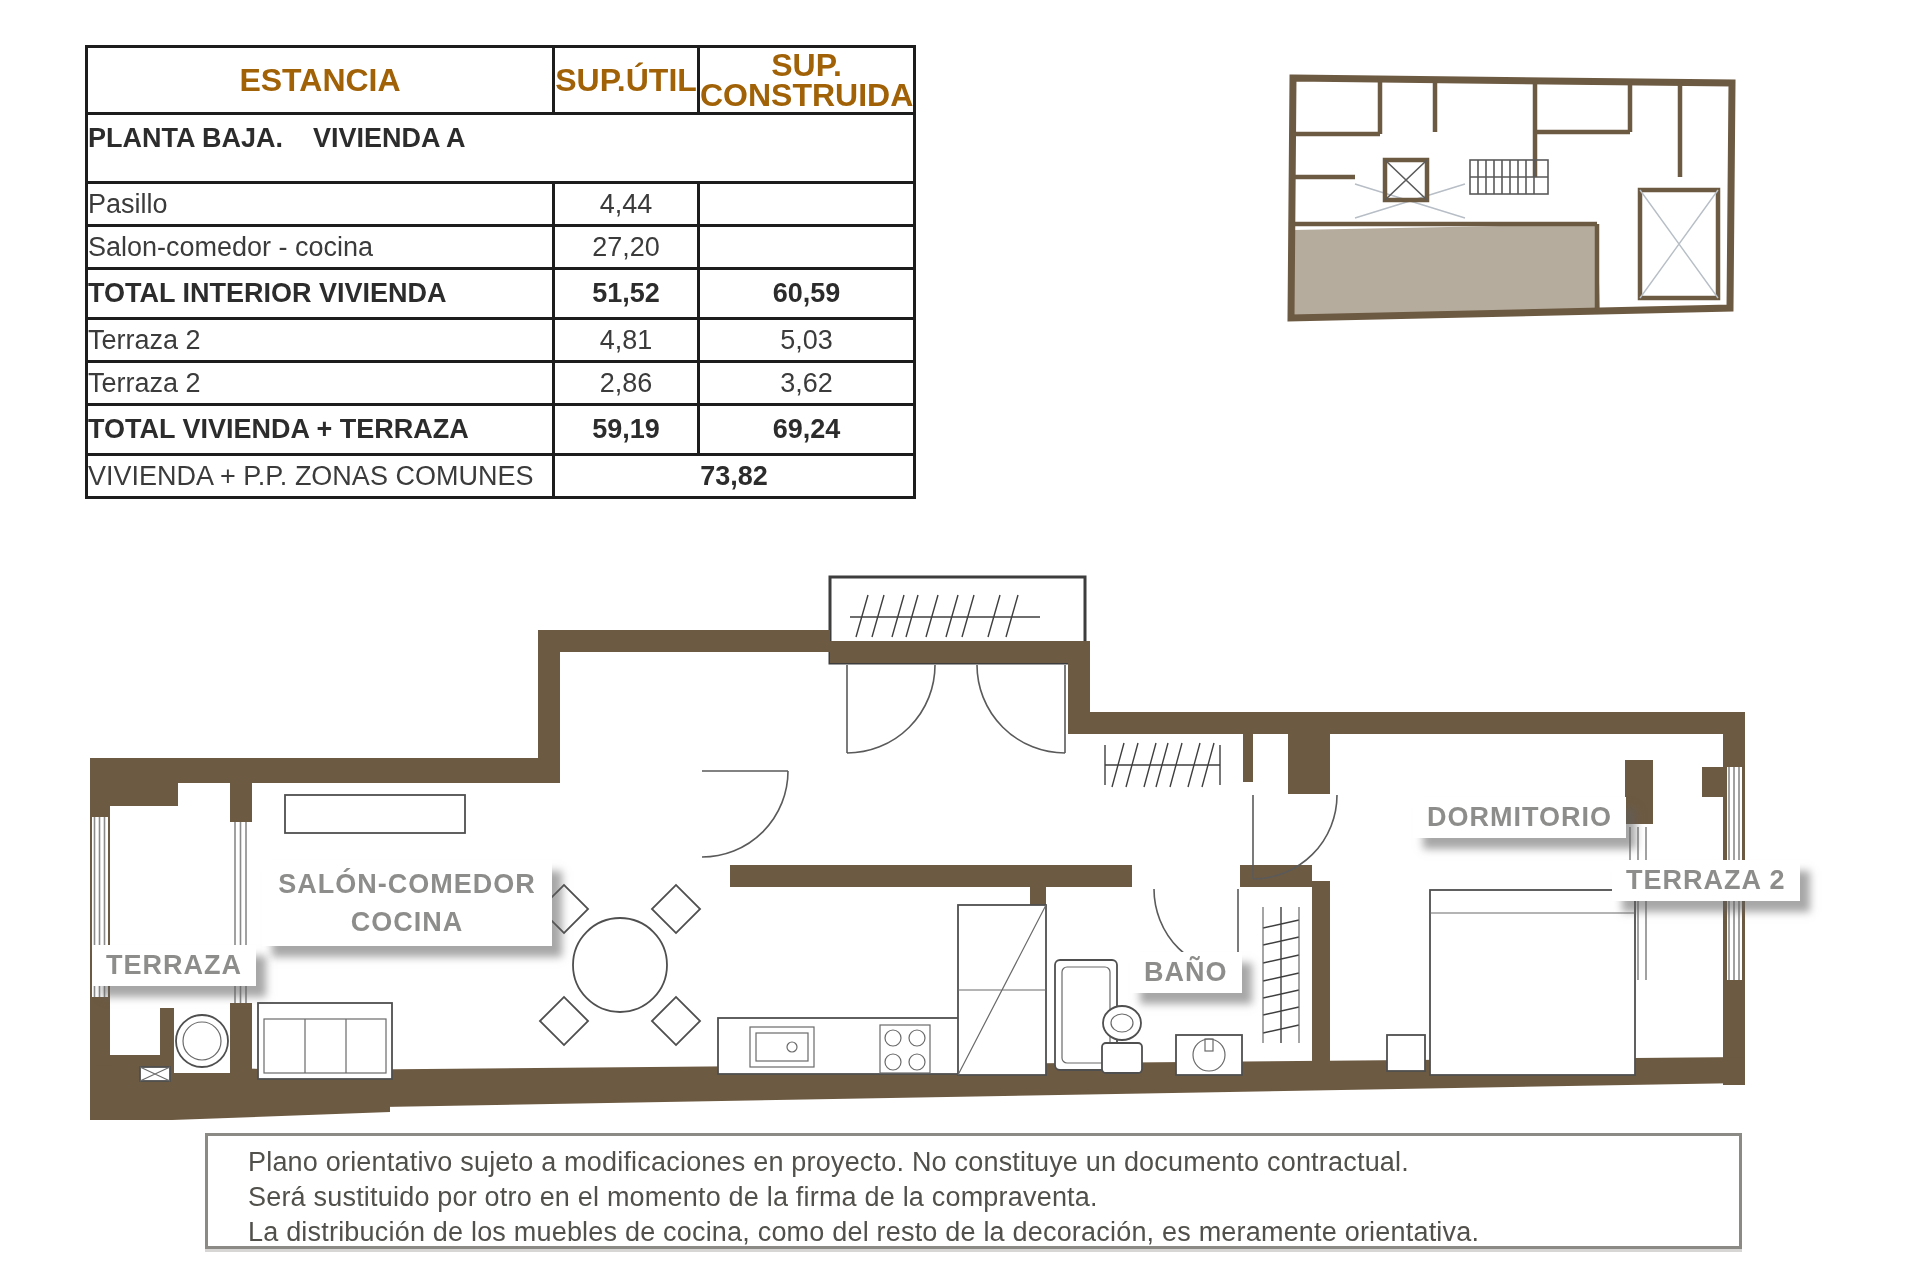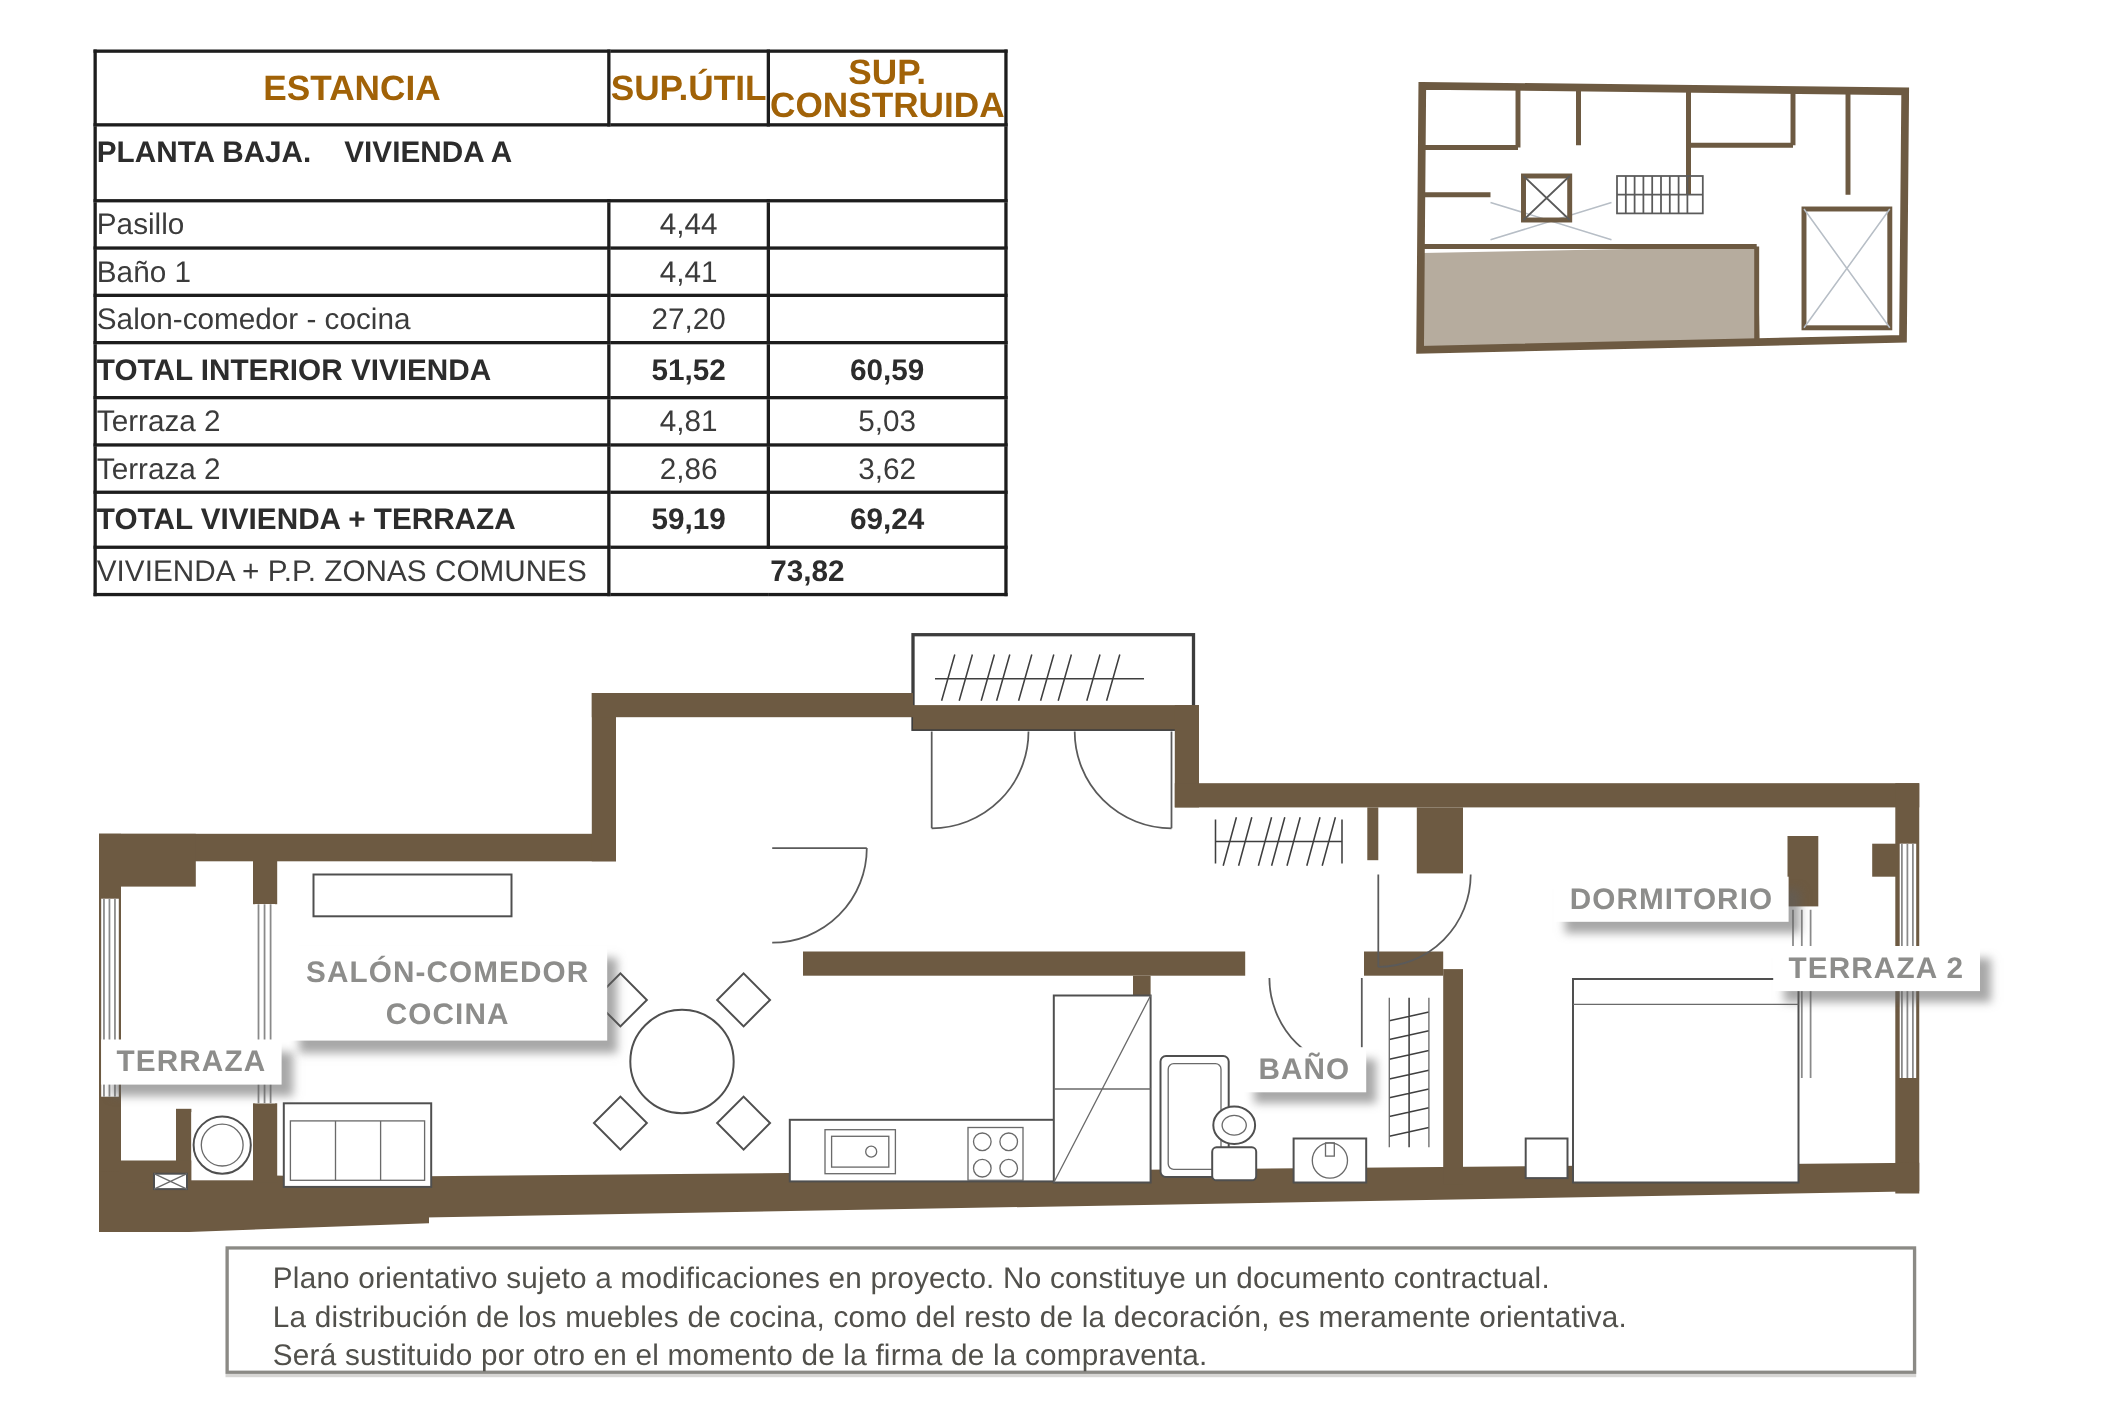--- a/index.html
+++ b/index.html
@@ -68,25 +68,20 @@
       <th>SUP. CONSTRUIDA</th>
     </tr>
   </thead>
   <tbody>
       <tr class="r-section">
         <td class="cell-label" colspan="3">PLANTA BAJA.    VIVIENDA A</td>
       </tr>
       <tr class="r-normal">
         <td class="cell-label">Pasillo</td>
         <td class="cell-num">4,44</td>
-        <td class="cell-num"></td>
-      </tr>
-      <tr class="r-normal">
-        <td class="cell-label">Baño 1</td>
-        <td class="cell-num">4,41</td>
         <td class="cell-num"></td>
       </tr>
       <tr class="r-normal">
         <td class="cell-label">Salon-comedor - cocina</td>
         <td class="cell-num">27,20</td>
         <td class="cell-num"></td>
       </tr>
       <tr class="r-total">
         <td class="cell-label">TOTAL INTERIOR VIVIENDA</td>
         <td class="cell-num">51,52</td>
@@ -268,15 +263,15 @@
 </div>
 
 <div class="room-label" style="left:1130px;top:952px;">BAÑO</div>
 
 <div class="room-label" style="left:1413px;top:797px;">DORMITORIO</div>
 
 <div class="room-label" style="left:1612px;top:860px;">TERRAZA 2</div>
 
 <div class="disclaimer">
   <div class="line">Plano orientativo sujeto a modificaciones en proyecto. No constituye un documento contractual.</div>
+  <div class="line">Será sustituido por otro en el momento de la firma de la compraventa.</div>
   <div class="line">La distribución de los muebles de cocina, como del resto de la decoración, es meramente orientativa.</div>
-  <div class="line">Será sustituido por otro en el momento de la firma de la compraventa.</div>
 </div>
 
 </body></html>

